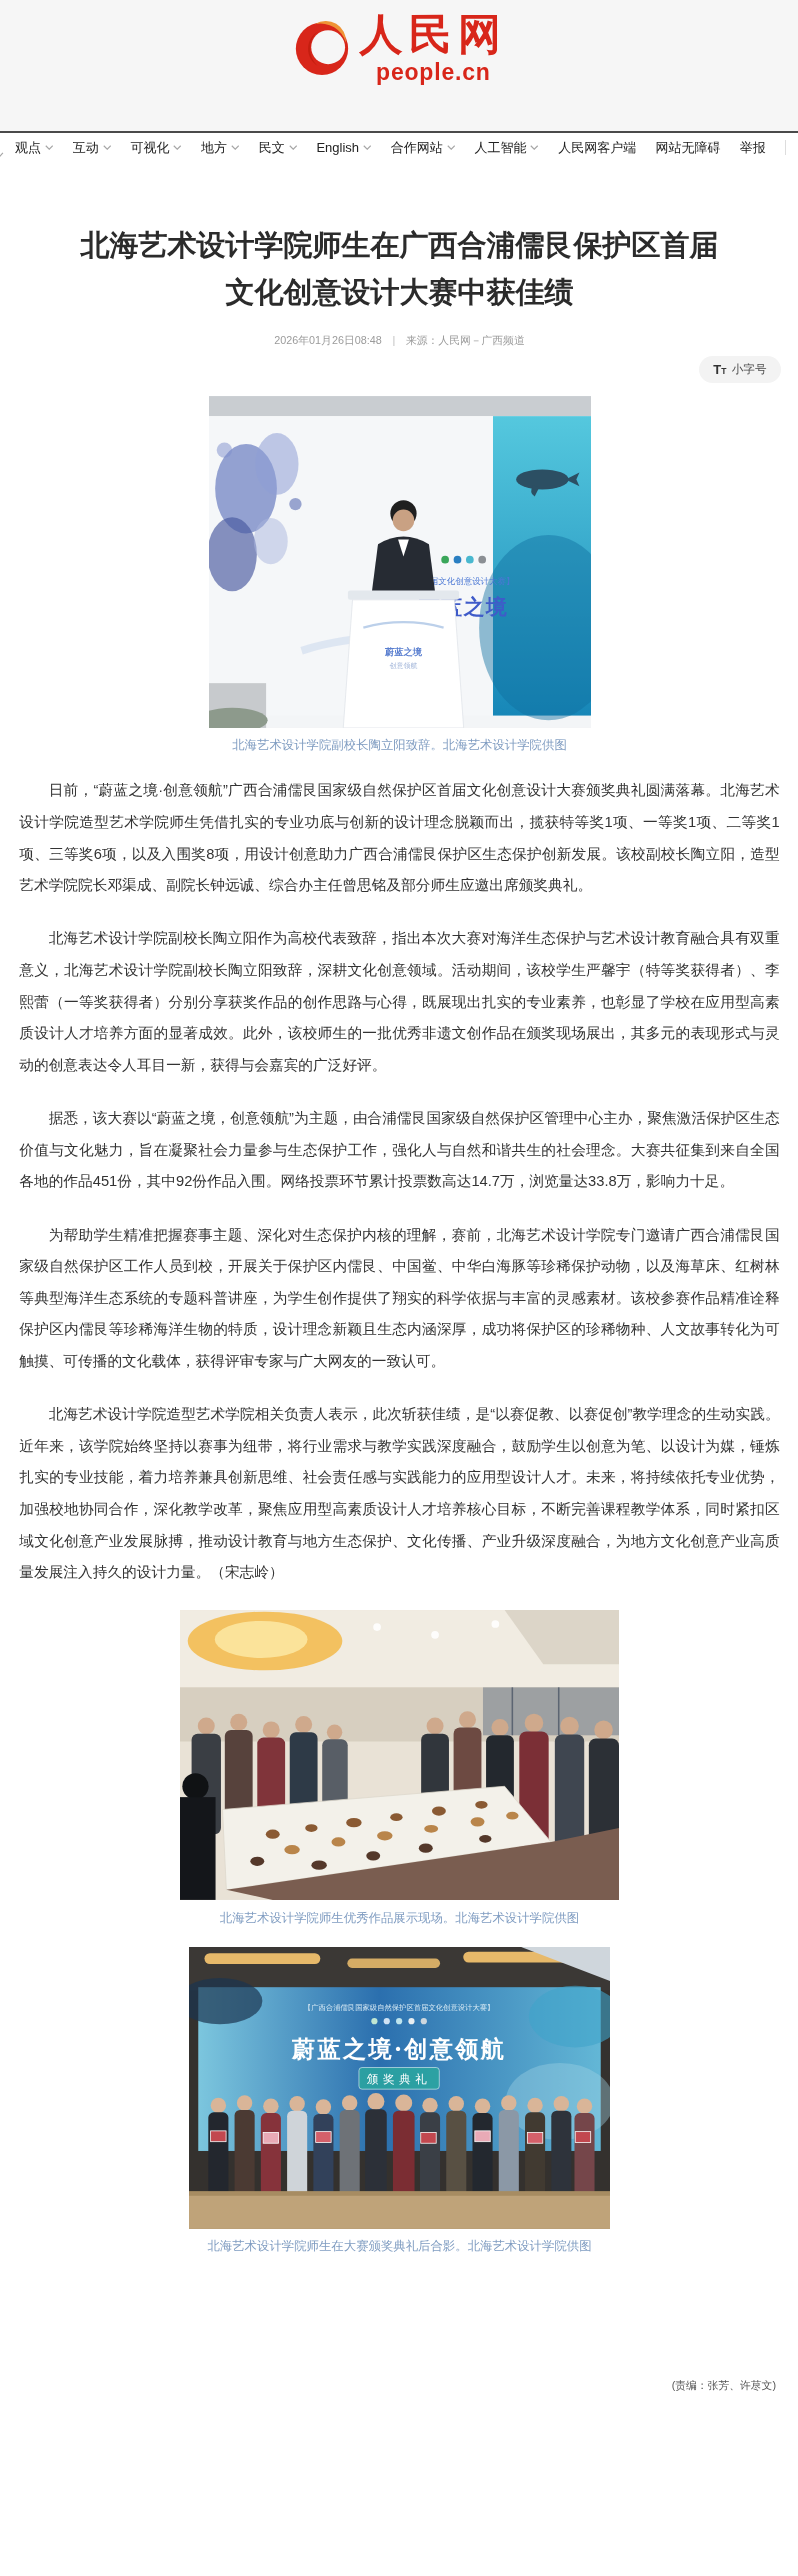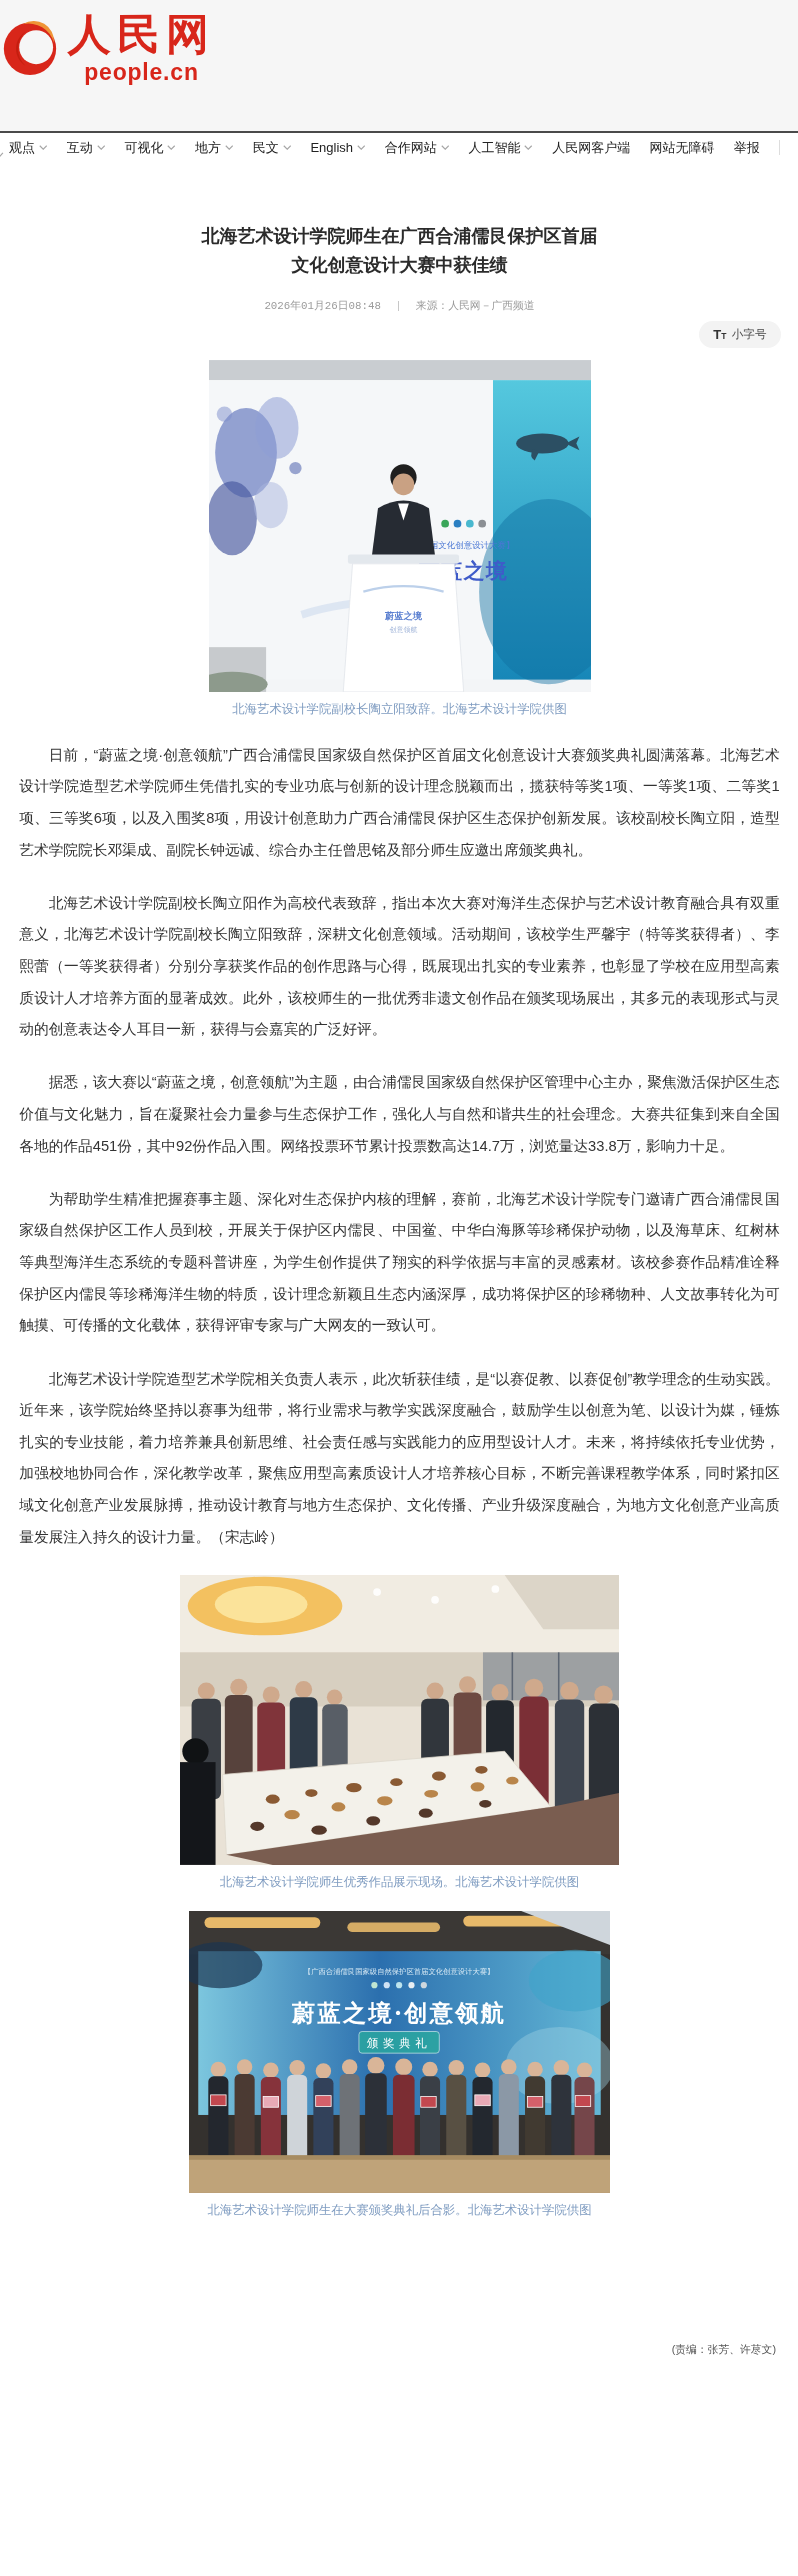--- a/index.html
+++ b/index.html
@@ -9,21 +9,21 @@
     background: #ffffff;
     font-family: "Liberation Sans", "DejaVu Sans", sans-serif;
     color: #333;
   }
   
   .masthead {
     background: #f6f6f6;
     height: 131px;
     display: flex;
     align-items: flex-start;
-    justify-content: flex-start;
+    justify-content: center;
     padding-top: 12.4px;
   }
   .logo { display: flex; align-items: center; gap: 7.7px; }
   .logo-text-col { display: flex; flex-direction: column; align-items: center; }
   .logo-cn {
     font-size: 43px;
     font-weight: 900;
     color: #d8261a;
     letter-spacing: 6.2px;
     line-height: 1.05;
@@ -36,21 +36,21 @@
     letter-spacing: 0.8px;
     margin-top: 1.5px;
   }
   
   .navbar {
     border-top: 2.3px solid #4a4a4a;
     background: #fff;
     height: 31px;
     display: flex;
     align-items: center;
-    padding: 0 20px 0 9px;
+    padding: 0 20px 0 15px;
     gap: 19.3px;
     position: relative;
     overflow: hidden;
     white-space: nowrap;
   }
   .nav-item {
     font-size: 13px;
     color: #222;
     display: inline-flex;
     align-items: center;
@@ -58,31 +58,30 @@
     cursor: pointer;
   }
   .nav-cut-chevron { position: absolute; left: -3.9px; top: 13px; }
   .nav-right { margin-left: auto; display: flex; align-items: center; gap: 9.3px; }
   .nav-divider { width: 0.8px; height: 15.5px; background: #ddd; }
   
   .article { background: #fff; }
   .article-title {
     margin: 60px 54px 0;
     text-align: center;
-    font-size: 18px;
+    font-size: 29px;
     font-weight: 700;
     color: #2b2b2b;
     line-height: 1.62;
   }
   .article-meta {
     margin-top: 18.5px;
     text-align: center;
     color: #9b9b9b;
     font-size: 10.8px;
-    font-family: Liberation Mono, monospace;
   }
   .article-meta .sep { margin: 0 7.7px; color: #c0c0c0; }
   .controls-row {
     padding: 0 18.5px;
     margin-top: 7.7px;
     display: flex;
     justify-content: flex-end;
   }
   .font-pill {
     background: #f3f3f3;

